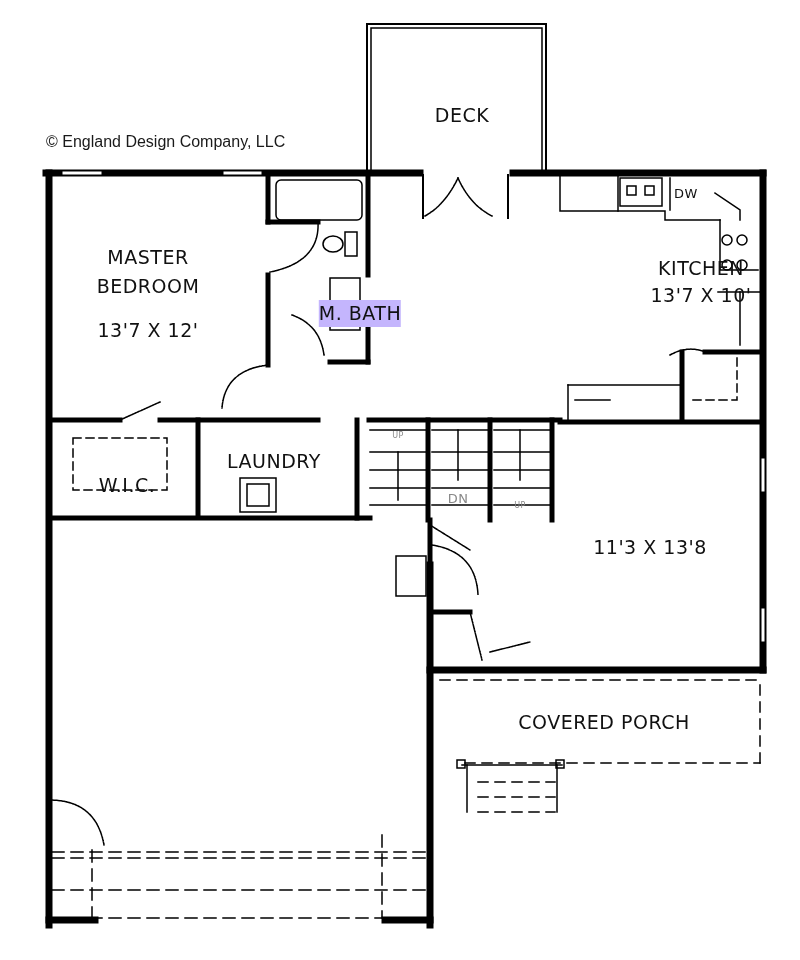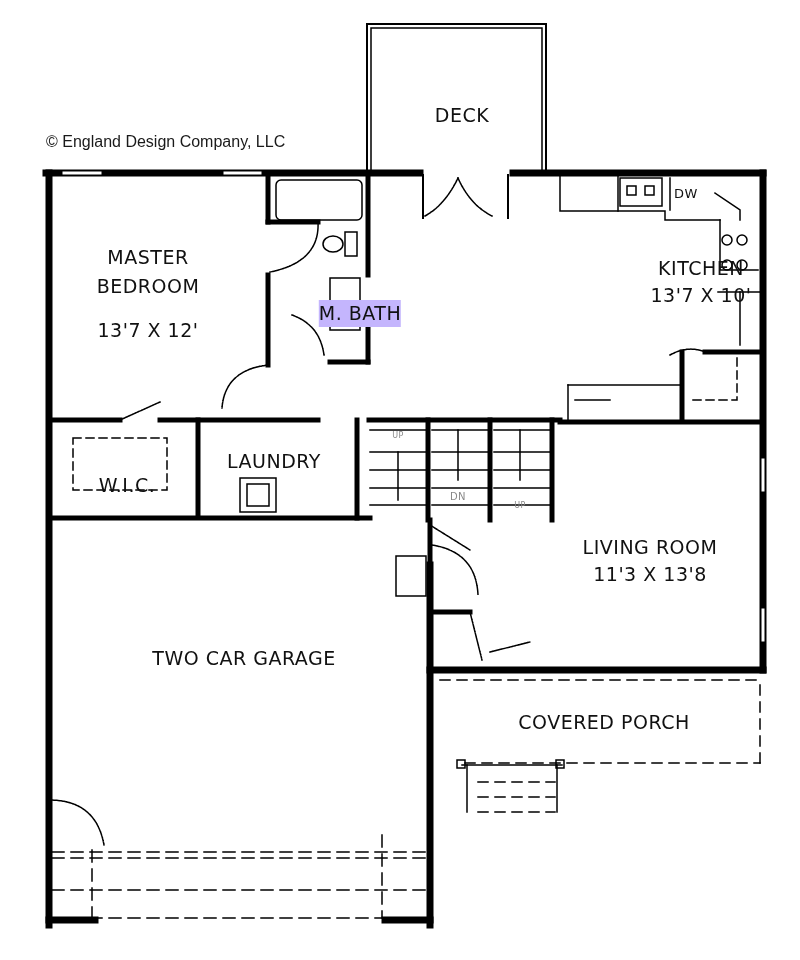--- a/index.html
+++ b/index.html
@@ -181,25 +181,23 @@
   <span class="dim">KITCHEN</span>
   <span class="dim">13'7 X 10'</span>
 </div>
 <div class="lbl" style="left:686px; top:185px; font-size:13px;">DW</div>
 
 <div class="lbl" style="left:127px; top:456px;margin-top:16px;">W.I.C.</div>
 
 <div class="lbl" style="left:274px; top:448px;">LAUNDRY</div>
 
 <div class="lbl" style="left:650px; top:534px;">
-  <span class="dim">LIVING ROOM</span>
   <span class="dim">11'3 X 13'8</span>
 </div>
 
 <div class="lbl" style="left:244px; top:645px;">
-  <span class="dim">TWO CAR GARAGE</span>
 </div>
 
 <div class="lbl" style="left:604px; top:709px;">COVERED PORCH</div>
 
 <div class="lbl" style="left:398px; top:430px; font-size:8px; color:#888;">UP</div>
-<div class="lbl" style="left:458px; top:490px; font-size:10px; color:#888;">DN</div>
+<div class="lbl" style="left:458px; top:490px; font-size:13px; color:#888;">DN</div>
 <div class="lbl" style="left:520px; top:500px; font-size:8px; color:#888;">UP</div>
 
 </body></html>

